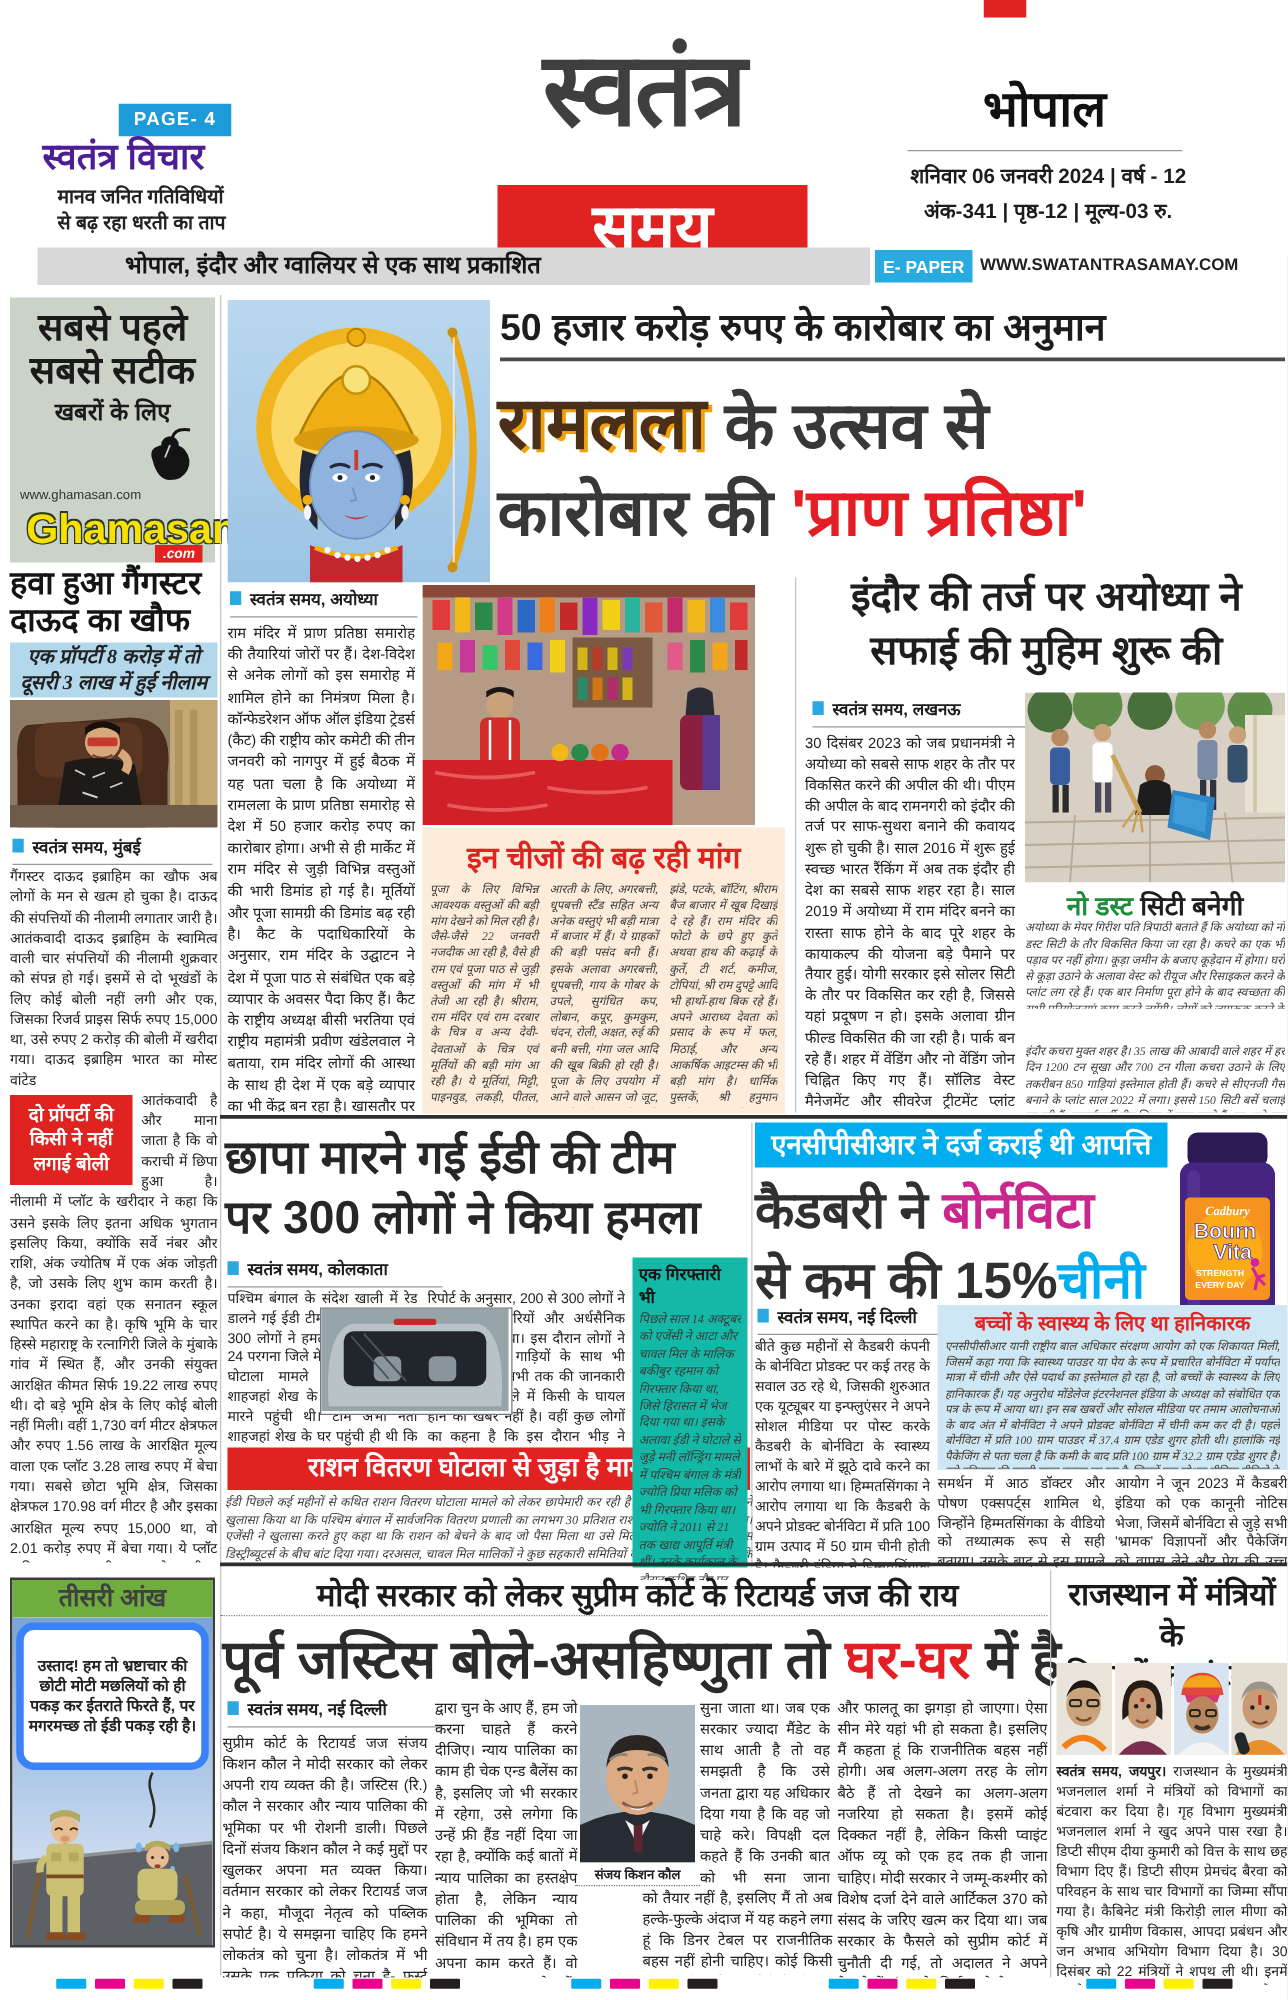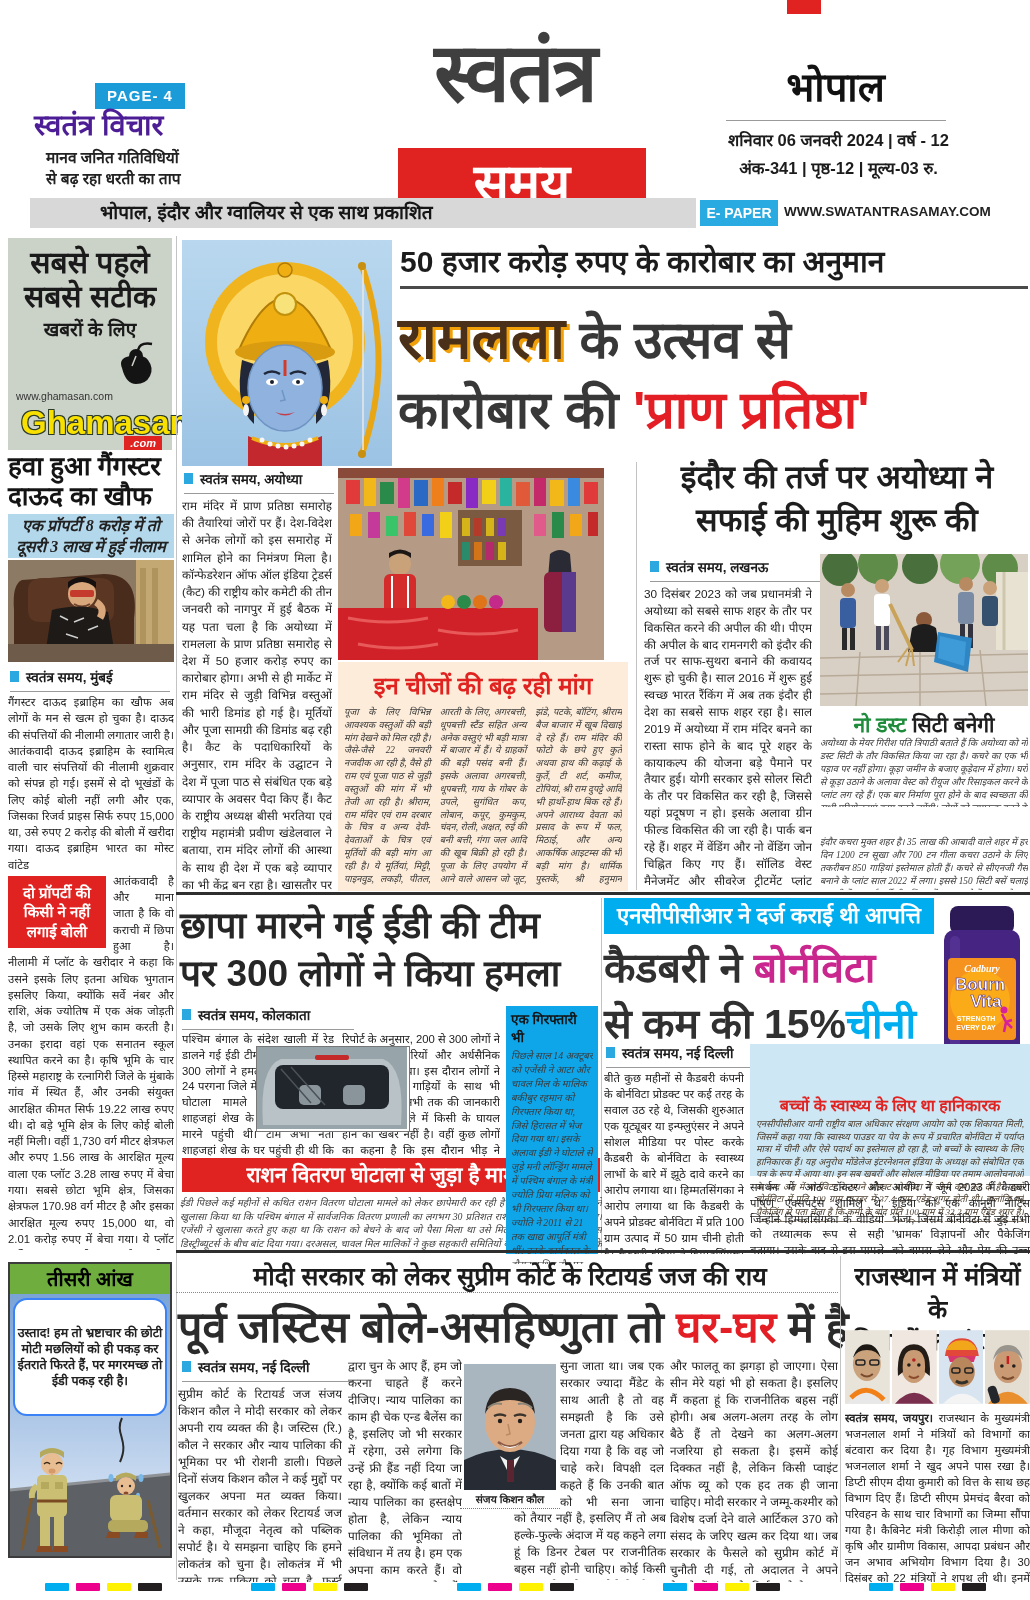--- a/index.html
+++ b/index.html
@@ -46,24 +46,24 @@
   #dw-head{left:8px;top:452px;width:166px;font-size:26px;font-weight:800;color:#141414;line-height:1.15;}
   #dw-sub{left:8px;top:514px;width:166px;height:44px;background:#b3d8ec;font-size:16px;font-weight:700;
           text-align:center;line-height:1.3;padding-top:2px;box-sizing:border-box;}
   #dw-photo{left:8px;top:560px;width:166px;height:102px;}
   #dw-byline{left:10px;top:668px;width:160px;}
   #dw-body{left:8px;top:694px;width:166px;height:556px;font-size:11.3px;line-height:1.44;color:#1e1e1e;}
   #dw-body p{margin:0;}
   .pullquote{float:left;width:90px;background:#e02320;color:#fff;font-weight:800;font-size:15px;
              text-align:center;padding:7px 4px;margin:3px 7px 3px 0;line-height:1.3;}
   #cartoon{left:8px;top:1262px;width:164px;height:296px;border:2px solid #3c3c3c;box-sizing:border-box;}
-  #ct-head{height:30px;background:#6fae3e;font-size:20px;font-weight:800;color:#000000;text-align:center;
+  #ct-head{height:30px;background:#6fae3e;font-size:20px;font-weight:800;color:#404040;text-align:center;
            line-height:30px;}
   #ct-canvas{position:relative;height:262px;}
-  #ct-bubble{position:absolute;left:3px;right:3px;top:4px;height:118px;background:#fff;border:2px solid #3b82f6;
+  #ct-bubble{position:absolute;left:3px;right:3px;top:4px;height:118px;background:#fff;border:6px solid #3b82f6;
              border-radius:14px;font-size:12.5px;font-weight:800;line-height:1.3;text-align:center;
              display:flex;align-items:center;justify-content:center;padding:2px;box-sizing:border-box;z-index:2;}
   
   #ram-img{left:182px;top:240px;width:210px;height:226px;}
   #lead-kicker{left:400px;top:240px;width:628px;height:46px;font-size:30px;font-weight:800;color:#1c1c1c;
                border-bottom:3px solid #4a4a4a;white-space:nowrap;}
   #lead-h1{left:398px;top:296px;width:632px;white-space:nowrap;}
   .hl-ram{font-size:58px;font-weight:900;color:#4a3018;text-shadow:3px 3px 0 #f2a007;}
   .hl-dark{font-size:52px;font-weight:800;color:#383838;}
   #lead-h2{left:398px;top:372px;width:632px;white-space:nowrap;}
@@ -88,36 +88,36 @@
   #why-body{left:820px;top:836px;width:208px;height:54px;font-size:9.3px;line-height:1.4;color:#3a3a3a;}
   
   #ed-h{left:180px;top:902px;width:424px;font-size:37px;font-weight:800;color:#262626;line-height:1.3;}
   #ed-byline{left:182px;top:1006px;width:172px;}
   #ed-col1{left:182px;top:1032px;width:152px;height:126px;font-size:11.3px;line-height:1.4;}
   #ed-col2{left:342px;top:1032px;width:158px;height:126px;font-size:11.3px;line-height:1.4;}
   #ed-photo{left:256px;top:1046px;width:152px;height:84px;border:1px solid #777;background:#fff;}
   #ed-banner{left:182px;top:1158px;width:418px;height:34px;background:#e02320;color:#fff;font-size:21px;
              font-weight:800;text-align:center;line-height:34px;}
   #ed-bbody{left:180px;top:1196px;width:422px;height:56px;font-size:9.8px;line-height:1.4;color:#3d3d3d;}
-  #ed-side{left:506px;top:1006px;width:92px;height:248px;background:#0ea5e9;box-sizing:border-box;padding:4px 5px;}
+  #ed-side{left:506px;top:1006px;width:92px;height:248px;background:#14b8a6;box-sizing:border-box;padding:4px 5px;}
   #ed-side-title{font-size:13.5px;font-weight:800;color:#141414;margin-bottom:3px;}
   #ed-side-body{font-size:9.8px;line-height:1.42;color:#3a3a3a;height:215px;overflow:hidden;}
   
   #cb-kicker{left:604px;top:898px;width:330px;height:36px;background:#00aeef;color:#fff;font-size:22px;
              font-weight:800;text-align:center;line-height:36px;}
   #cb-h1{left:604px;top:938px;width:332px;white-space:nowrap;}
   .cb-dark{font-size:41px;font-weight:900;color:#303030;}
   .cb-mag{font-size:41px;font-weight:900;color:#c9278e;}
   .cb-cyan{font-size:41px;font-weight:900;color:#00aeef;margin-top:24px;}
   #cb-h2{left:604px;top:994px;width:332px;white-space:nowrap;}
   #jar{left:936px;top:904px;width:92px;height:174px;}
   #cb-byline{left:606px;top:1044px;width:152px;}
   #cb-col1{left:604px;top:1070px;width:140px;height:184px;font-size:11.3px;line-height:1.42;}
   #cb-box{left:750px;top:1044px;width:280px;height:132px;background:#cde7f5;box-sizing:border-box;padding:3px 6px;}
-  #cb-box-title{text-align:center;color:#e02320;font-size:16px;font-weight:800;margin-bottom:2px;margin-top:47px;}
+  #cb-box-title{text-align:center;color:#e02320;font-size:16px;font-weight:800;margin-bottom:2px;}
   #cb-box-body{font-size:9.2px;line-height:1.36;color:#4a3c2c;height:104px;overflow:hidden;}
   #cb-col2{left:750px;top:1180px;width:134px;height:74px;font-size:11.3px;line-height:1.4;}
   #cb-col3{left:892px;top:1180px;width:138px;height:74px;font-size:11.3px;line-height:1.4;}
   
   #js-kicker{left:200px;top:1258px;width:620px;font-size:25px;font-weight:800;color:#1c1c1c;text-align:center;}
   #js-krule{left:176px;top:1292px;width:662px;height:0;border-top:1px dotted #888;}
   #js-h{left:178px;top:1296px;width:662px;white-space:nowrap;}
   .js-dark{font-size:43px;font-weight:900;color:#2b2b2b;}
   .js-red{font-size:43px;font-weight:900;color:#e31e24;}
   #js-byline{left:182px;top:1358px;width:172px;}

